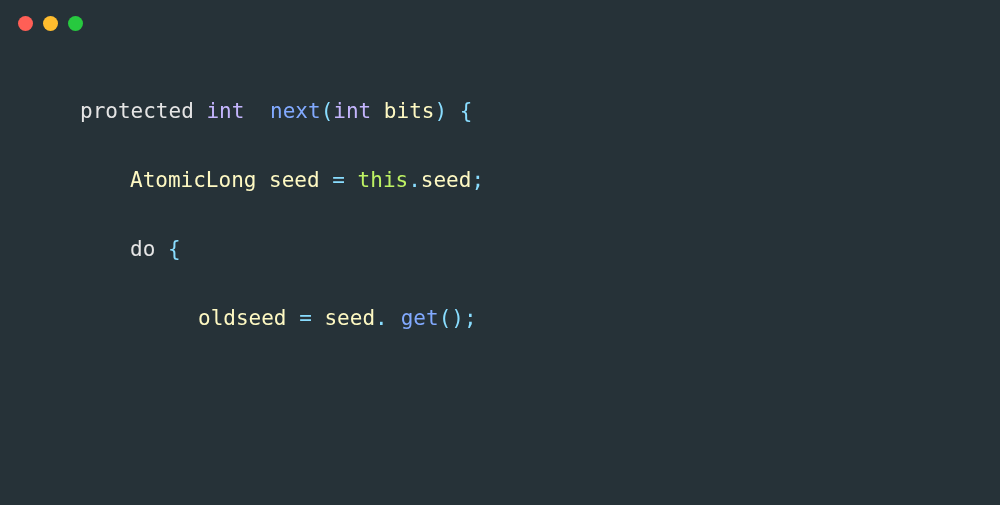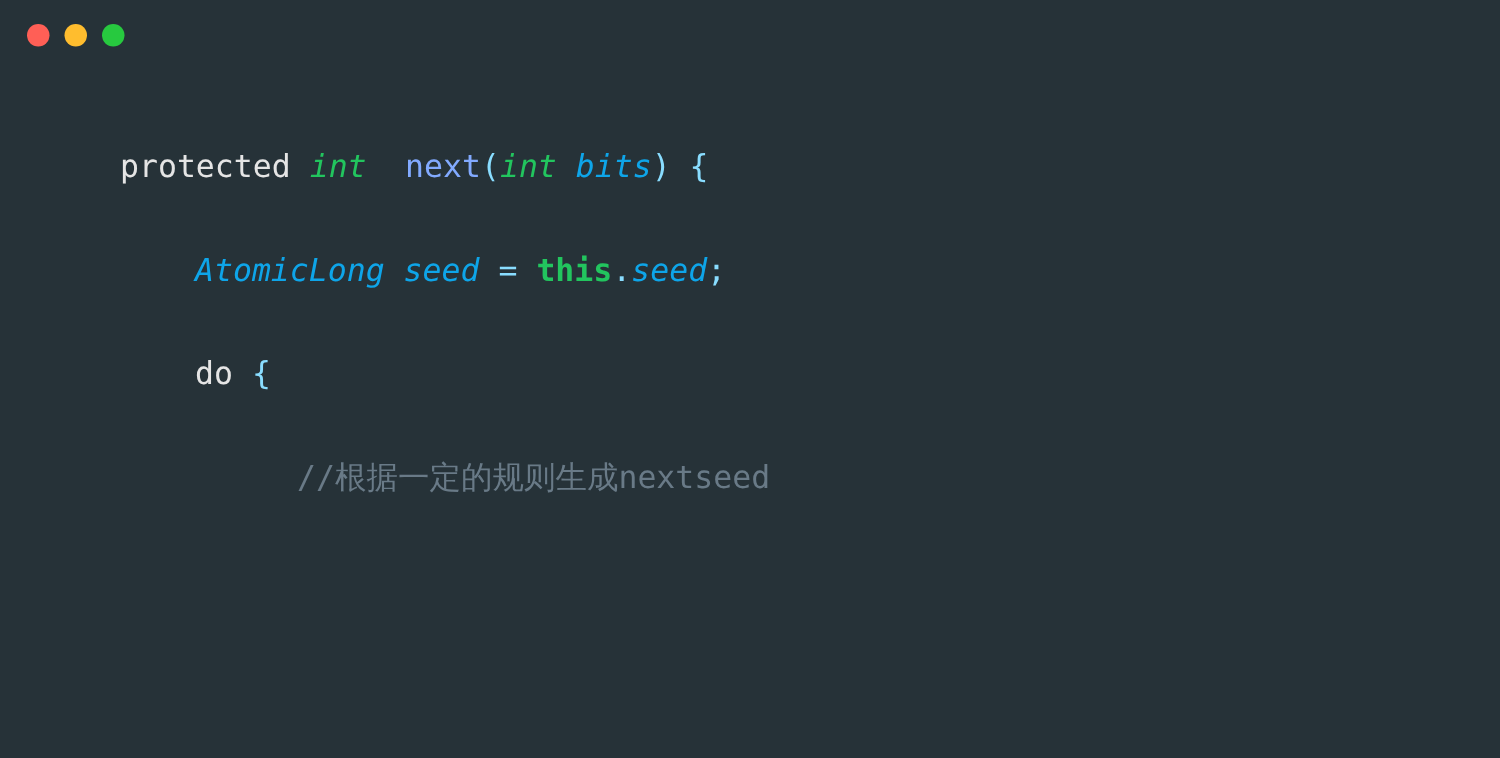--- a/index.html
+++ b/index.html
@@ -28,43 +28,43 @@
       border-radius: 50%;
     }
     .dot-red { background: #ff5f56; }
     .dot-yellow { background: #ffbd2e; }
     .dot-green { background: #27c93f; }
     .editor {
       padding: 20px 0 0 80px;
       white-space: pre;
     }
     .kw { color: #e5e5e5; margin-top: 40px; }
-    .type { color: #22c55e; font-style: italic; }
+    .type { color: #c4b5fd; }
     .fn { color: #82aaff; margin-left: 13px; }
-    .plain { color: #0ea5e9; font-style: italic; }
+    .plain { color: #fef9c3; }
     .punct { color: #89ddff; }
-    .this { color: #22c55e; font-weight: bold; }
+    .this { color: #bef264; }
     .comment { color: #697a87; }
     .line { display: block; }
     .i1 { padding-left: 50px; }
     .i2 { padding-left: 118px; }
   </style>
 </head>
 <body>
 
 <div class="titlebar">
   <div class="dot dot-red"></div>
   <div class="dot dot-yellow"></div>
   <div class="dot dot-green"></div>
 </div>
 
 <div class="editor">
 <span class="line"><span class="kw">protected</span> <span class="type">int</span> <span class="fn">next</span><span class="punct">(</span><span class="type">int</span><span class="plain"> bits</span><span class="punct">)</span><span class="punct"> {</span></span>
 <span class="line i1"><span class="plain">AtomicLong</span><span class="plain"> seed </span><span class="punct">=</span><span class="this"> this</span><span class="punct">.</span><span class="plain">seed</span><span class="punct">;</span></span>
 <span class="line i1"><span class="kw">do</span><span> </span><span class="punct">{</span></span>
-<span class="line i2"><span class="comment">//根据一定的规则生成nextseed</span></span>
+<span class="line i2"><span class="plain">oldseed </span><span class="punct">=</span><span class="plain"> seed</span><span class="punct">.</span><span class="fn">get</span><span class="punct">();</span></span>
 
 
 
 
 
 
 </div>
 
 </body></html>

